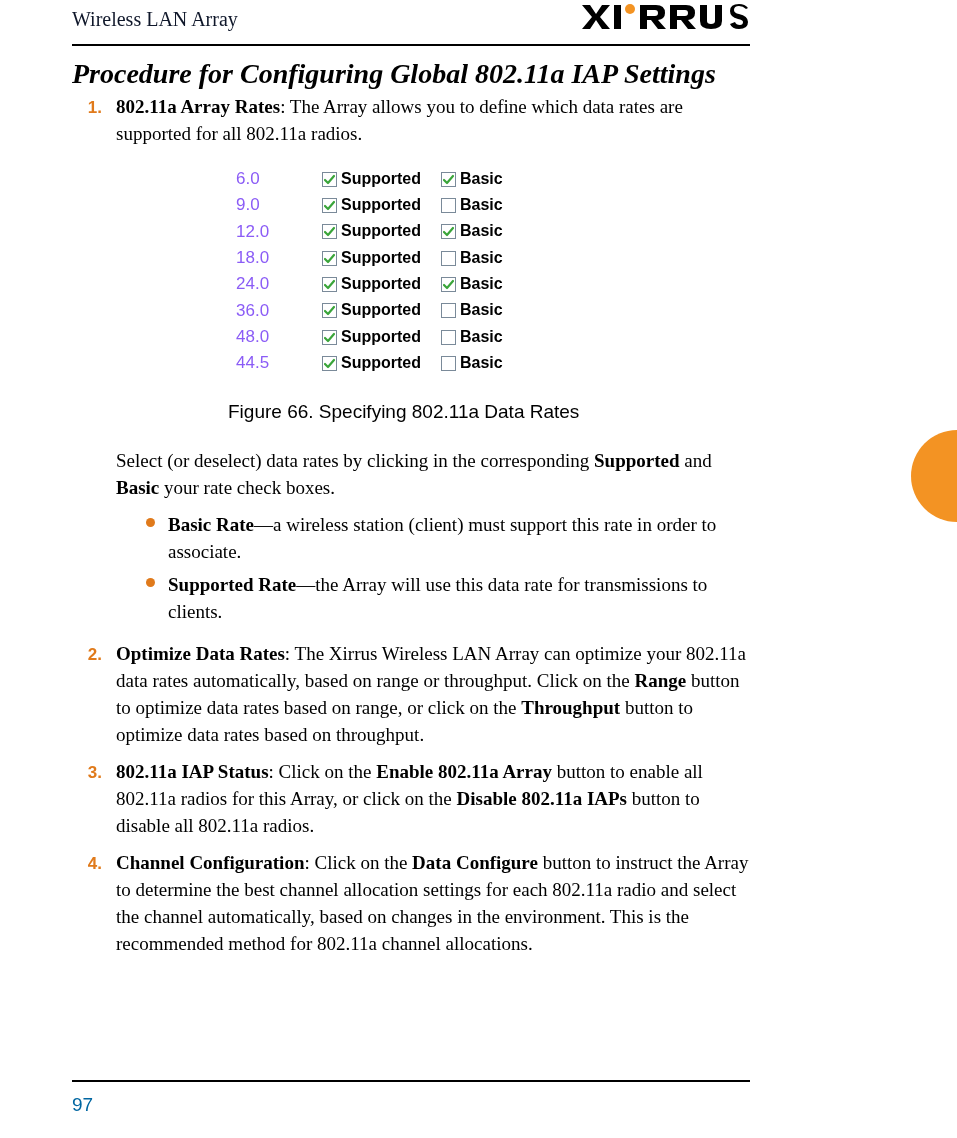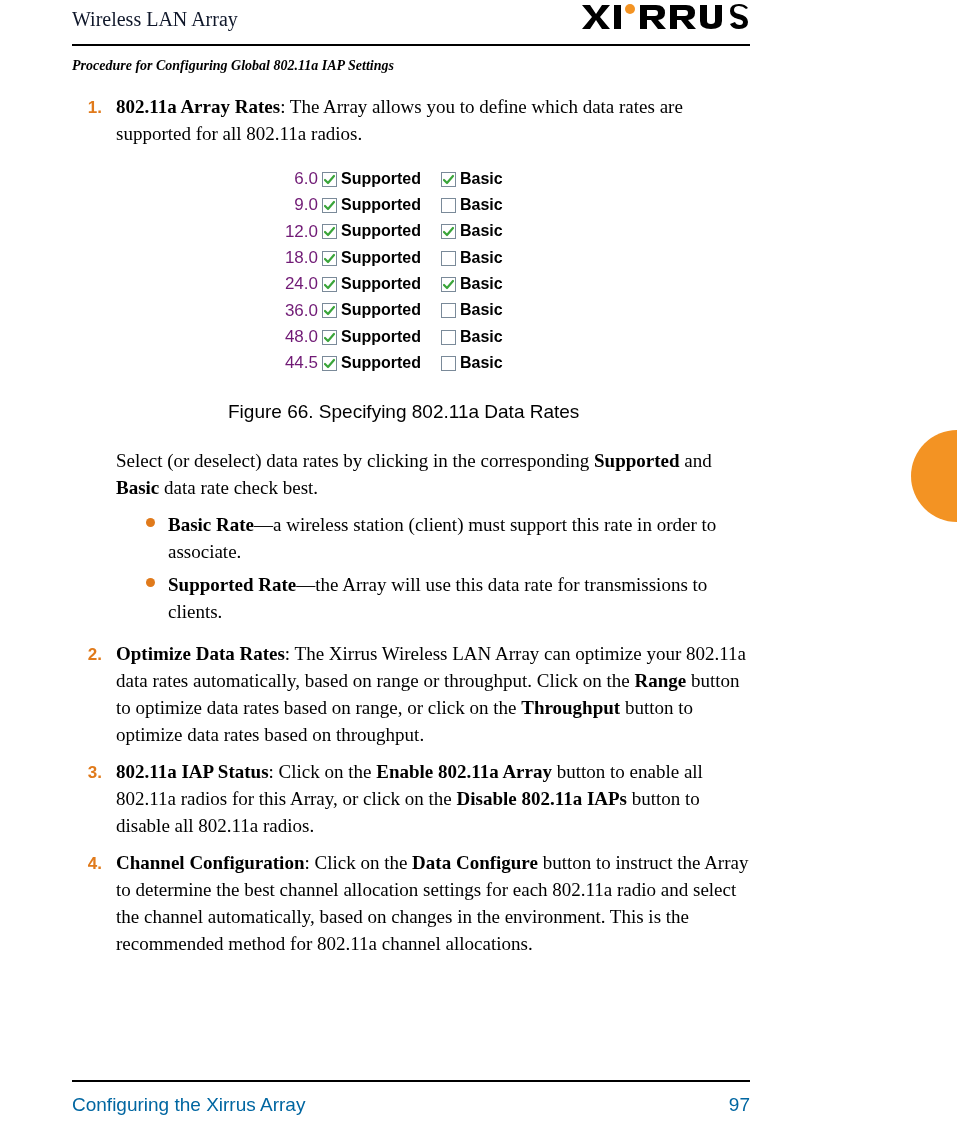--- a/index.html
+++ b/index.html
@@ -49,21 +49,21 @@
     height: 0;
     border-top: 2px solid #000000;
   }
   
   .section-heading {
     position: absolute;
     left: 72px;
     top: 58px;
     font-style: italic;
     font-weight: bold;
-    font-size: 14px;
+    font-size: 28px;
   }
   
   .body {
     position: absolute;
     left: 72px;
     top: 94px;
     width: 680px;
     font-size: 19px;
     line-height: 1.42;
   }
@@ -97,22 +97,22 @@
     font-size: 17px;
     line-height: 1.55;
   }
   .rate-row {
     display: flex;
     align-items: center;
     gap: 0;
   }
   .rate-row .rate-val {
     width: 82px;
-    text-align: right;
-    color: #701a75;
+    text-align: left;
+    color: #8b5cf6;
   }
   .cb {
     display: inline-flex;
     align-items: center;
     margin-left: 4px;
   }
   .cb-box {
     width: 15px;
     height: 15px;
     border: 1px solid #7a8a99;
@@ -370,21 +370,21 @@
                 <span class="cb-box"></span>
                 <span class="cb-label">Basic</span>
               </span>
             </div>
           </div>
           <div class="figure-caption">Figure 66. Specifying 802.11a Data Rates</div>
         </div>
 
         
         <div class="after-fig">
-          <span>Select (or deselect) data rates by clicking in the corresponding </span><span class="bold">Supported</span><span> and </span><span class="bold">Basic</span><span> data rate check best.</span>
+          <span>Select (or deselect) data rates by clicking in the corresponding </span><span class="bold">Supported</span><span> and </span><span class="bold">Basic</span><span> your rate check boxes.</span>
         </div>
 
         
         <div class="sub-list">
           <div class="sub-item">
             <span class="sub-bullet">
                 <span class="dot"></span>
               </span>
             <span class="sub-text">
               <span class="bold">Basic Rate</span><span>—a wireless station (client) must support this rate in order to associate.</span>
@@ -422,17 +422,16 @@
         <span class="bold">Channel Configuration</span><span>: Click on the </span><span class="bold">Data Configure</span><span> button to instruct the Array to determine the best channel allocation settings for each 802.11a radio and select the channel automatically, based on changes in the environment. This is the recommended method for 802.11a channel allocations.</span>
       </div>
     </div>
 
   </div>
 
   <div class="orange-tab"></div>
 
   <div class="ftr-rule"></div>
   <div class="ftr">
-    <span>Configuring the Xirrus Array</span>
     <span>97</span>
   </div>
 
 </div>
 
 </body></html>

